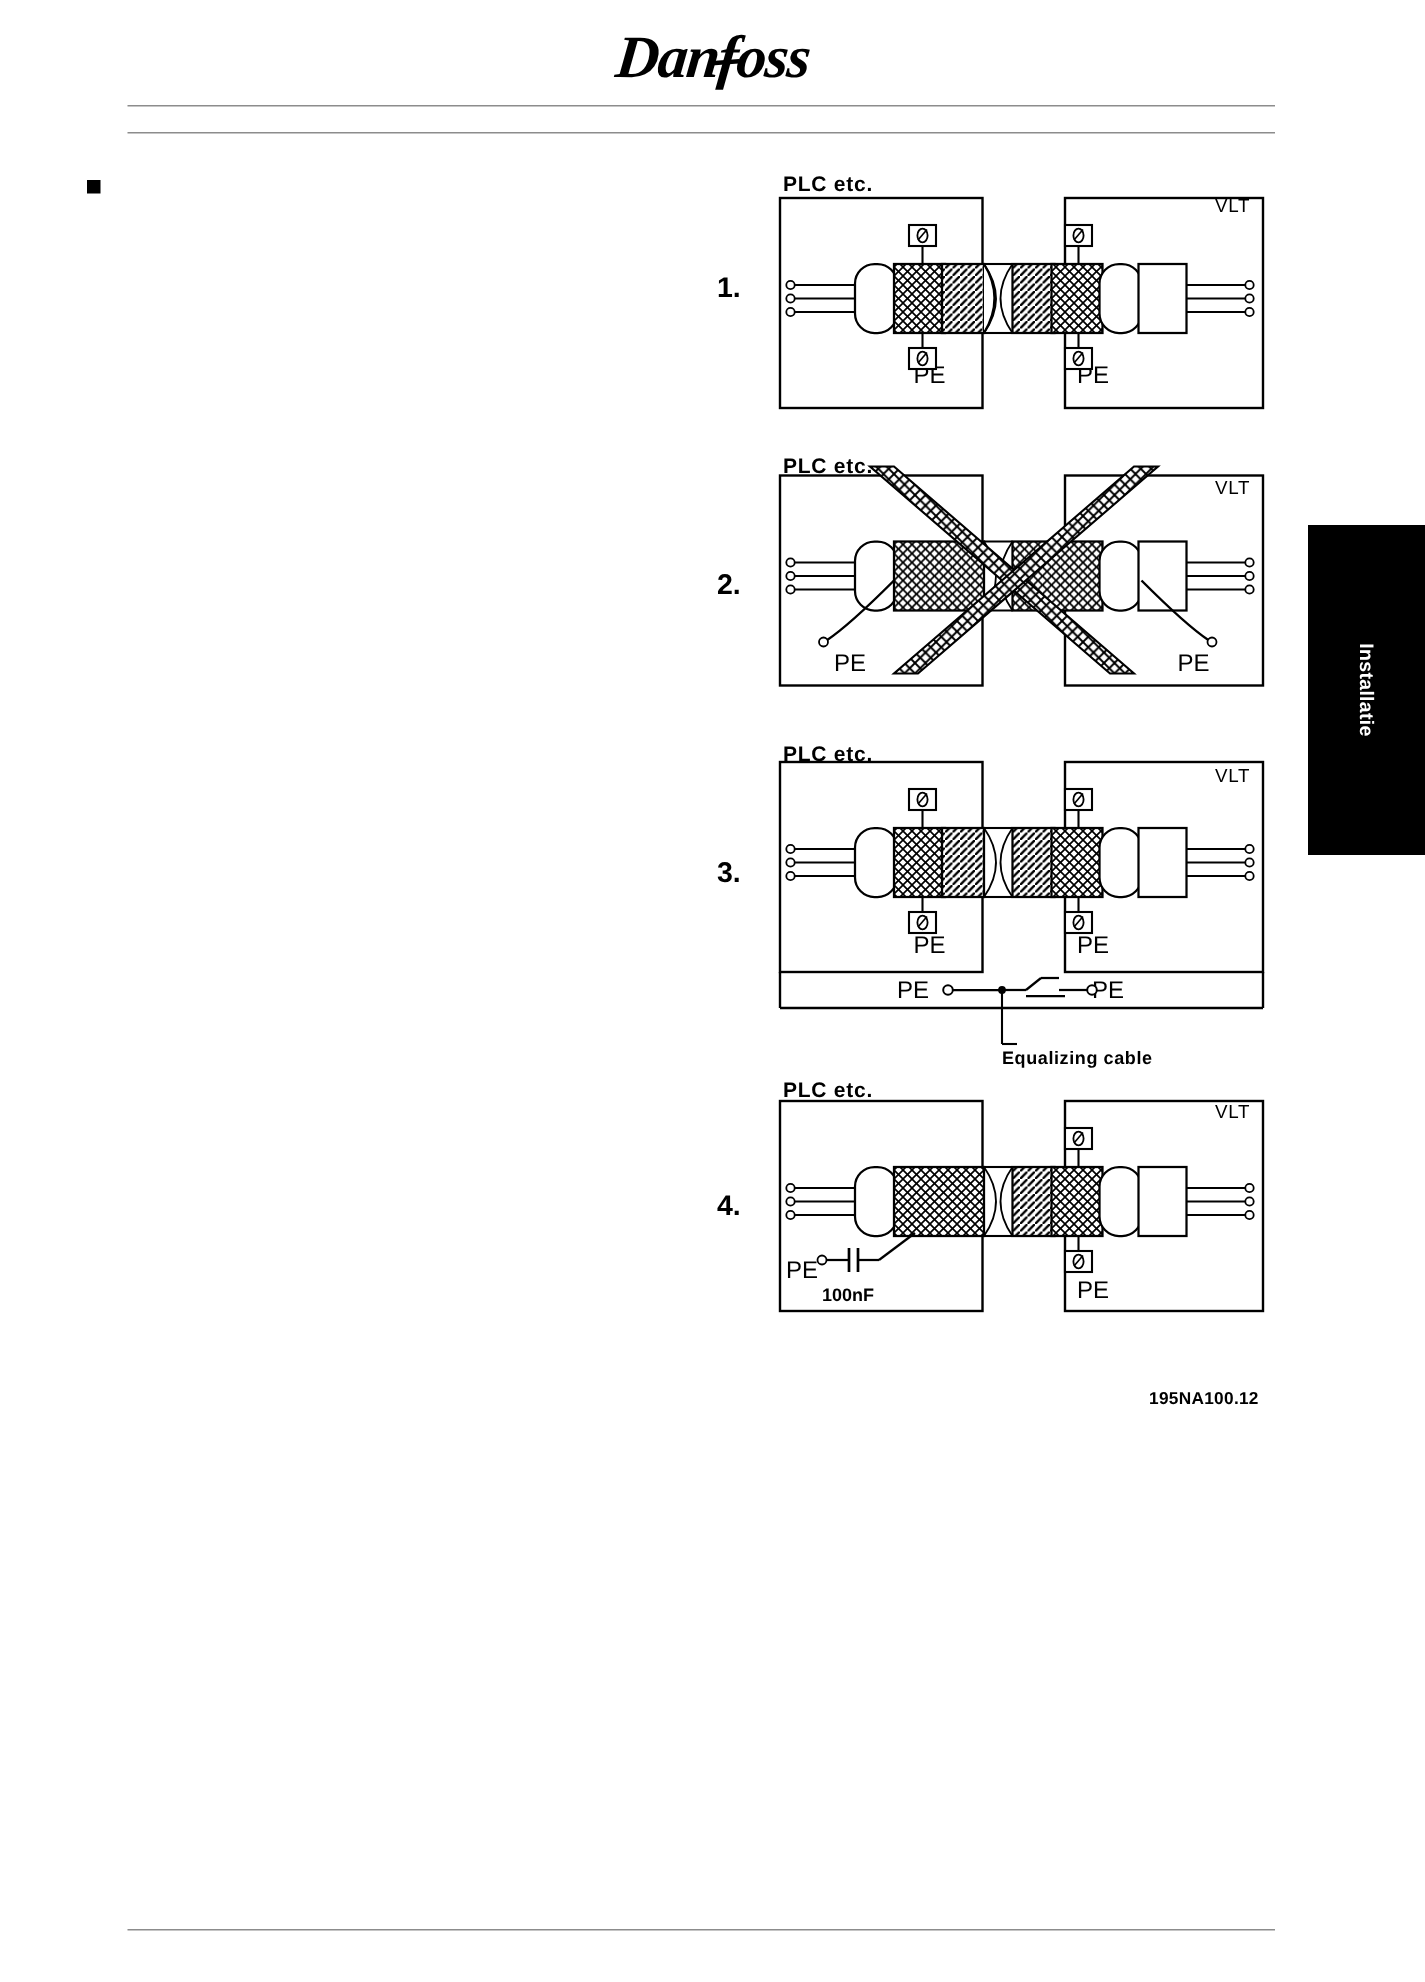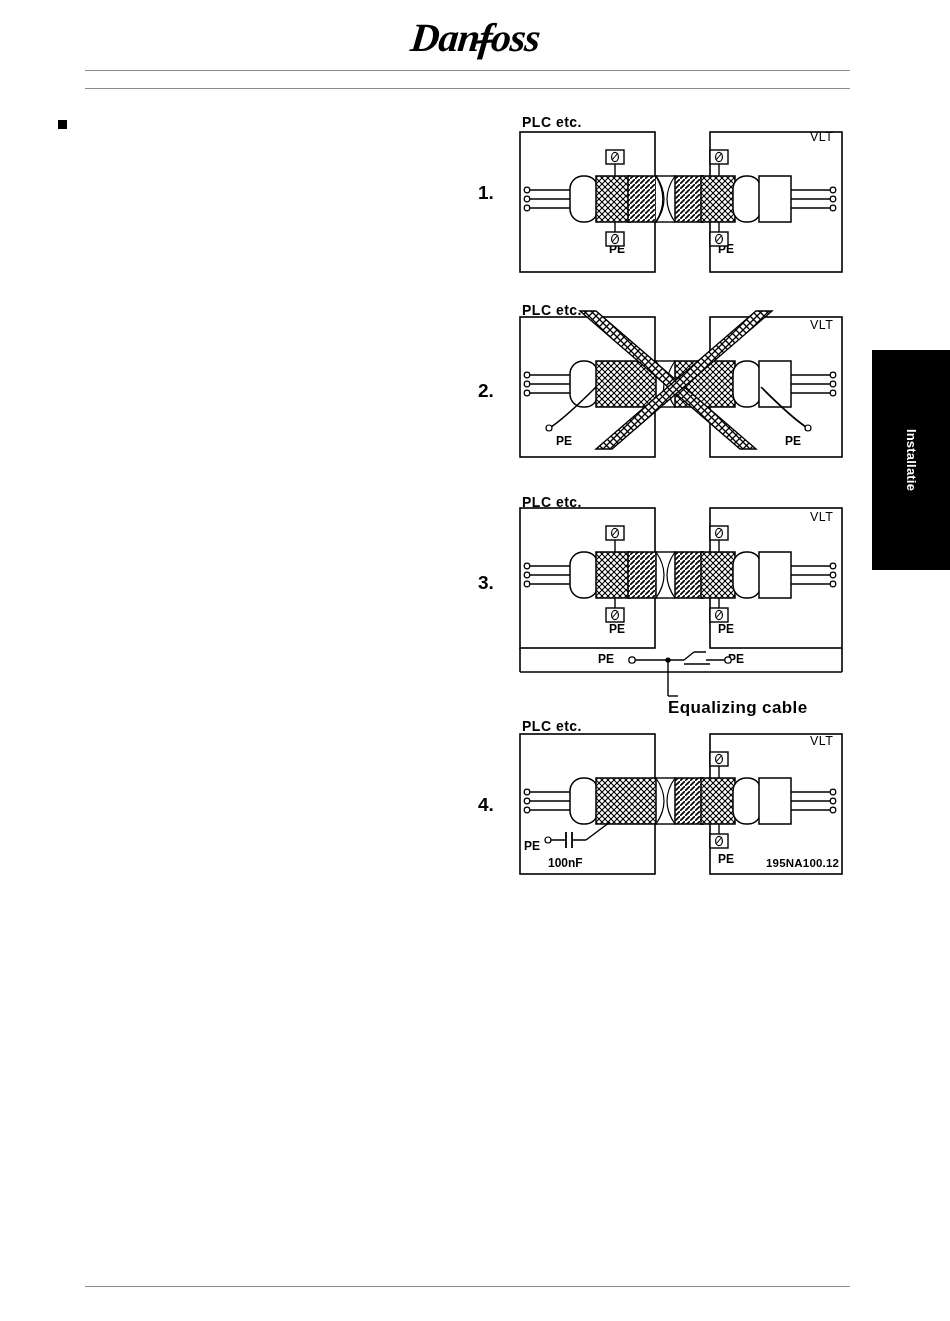--- a/index.html
+++ b/index.html
@@ -114,31 +114,31 @@
     white-space: nowrap;
   }
   .vlt-label {
     position: absolute;
     font-size: 12.5px;
     font-weight: normal;
     letter-spacing: 0.5px;
   }
   .pe-label {
     position: absolute;
+    font-size: 16px;
+    font-weight: normal;
+  }
+  .cap-label {
+    position: absolute;
     font-size: 12px;
     font-weight: bold;
   }
-  .cap-label {
+  .eq-label {
     position: absolute;
     font-size: 12px;
-    font-weight: bold;
-  }
-  .eq-label {
-    position: absolute;
-    font-size: 17px;
     font-weight: bold;
     letter-spacing: 0.4px;
     white-space: nowrap;
   }
   .code-label {
     position: absolute;
     font-size: 11.5px;
     font-weight: bold;
     letter-spacing: 0.2px;
   }
@@ -381,21 +381,21 @@
     <line x1="198" y1="162" x2="198" y2="196" stroke="#000" stroke-width="1.4"></line>
     <line x1="198" y1="196" x2="208" y2="196" stroke="#000" stroke-width="1.4"></line>
   </svg>
 
   <div class="item-num" style="left:8px; top:690px;">4.</div>
   <div class="plc-label" style="left:52px; top:614px;">PLC  etc.</div>
   <div class="vlt-label" style="left:340px; top:630px;">VLT</div>
   <div class="pe-label" style="left:54px; top:735px;">PE</div>
   <div class="cap-label" style="left:78px; top:752px;">100nF</div>
   <div class="pe-label" style="left:248px; top:748px;">PE</div>
-  <div class="code-label" style="left:296px; top:753px;">195NA100.12</div>
+  <div class="code-label" style="left:296px; top:823px;">195NA100.12</div>
 
   <svg width="400" height="170" viewBox="0 0 400 170" style="position:absolute; left:0; top:622px;">
     <rect x="50" y="8" width="135" height="140" fill="none" stroke="#000" stroke-width="1.6"></rect>
     <rect x="240" y="8" width="132" height="140" fill="none" stroke="#000" stroke-width="1.6"></rect>
 
     <g stroke="#000" stroke-width="1.4" fill="none">
       <line x1="58" y1="66" x2="100" y2="66"></line>
       <line x1="58" y1="75" x2="100" y2="75"></line>
       <line x1="58" y1="84" x2="100" y2="84"></line>
     </g>

